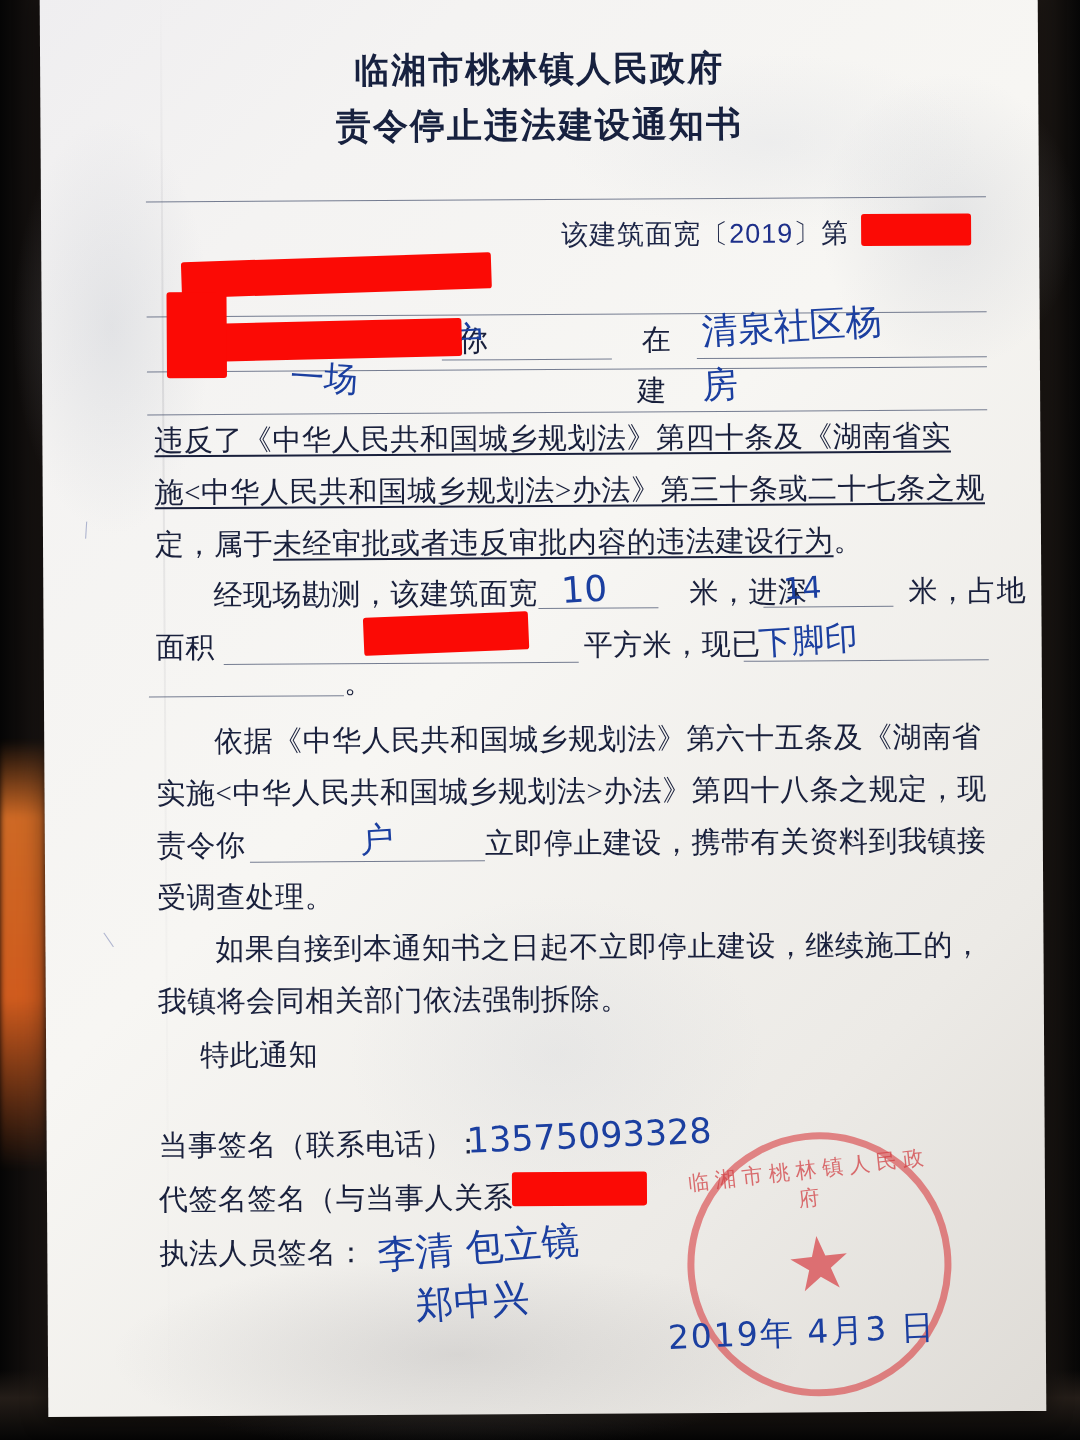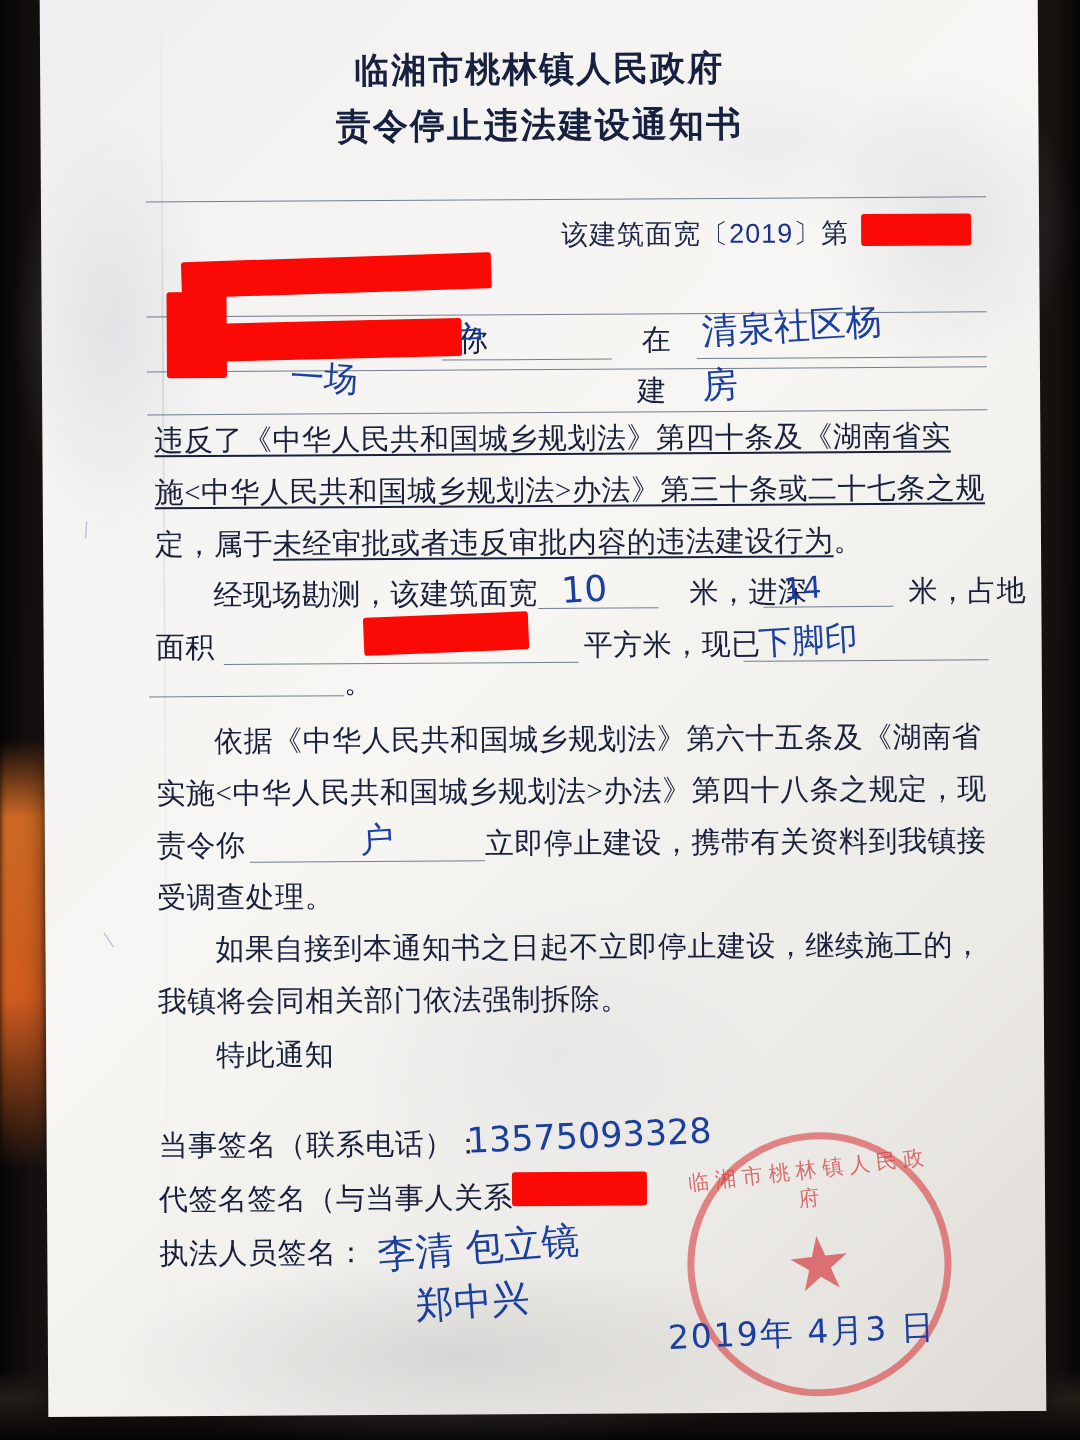--- a/index.html
+++ b/index.html
@@ -257,21 +257,21 @@
       <div class="body-line" style="left:170px; top:726px;">依据《中华人民共和国城乡规划法》第六十五条及《湖南省</div>
       <div class="body-line" style="left:112px; top:778px;">实施&lt;中华人民共和国城乡规划法&gt;办法》第四十八条之规定，现</div>
       <div class="body-line" style="left:112px; top:830px;">责令你</div>
       <div class="doc-line" style="left:205px; top:866px; width:235px;"></div>
       <div class="hand" style="left:315px; top:822px; font-size:34px;">户</div>
       <div class="body-line" style="left:440px; top:830px;">立即停止建设，携带有关资料到我镇接</div>
       <div class="body-line" style="left:112px; top:882px;">受调查处理。</div>
 
       <div class="body-line" style="left:170px; top:934px;">如果自接到本通知书之日起不立即停止建设，继续施工的，</div>
       <div class="body-line" style="left:112px; top:986px;">我镇将会同相关部门依法强制拆除。</div>
-      <div class="body-line" style="left:170px; top:1040px;">特此通知</div>
+      <div class="body-line" style="left:154px; top:1040px;">特此通知</div>
 
       <div class="body-line" style="left:112px; top:1130px;">当事签名（联系电话）：</div>
       <div class="hand" style="left:420px; top:1122px; font-size:35px; transform:rotate(-2deg);">13575093328</div>
 
       <div class="body-line" style="left:112px; top:1184px;">代签名签名（与当事人关系</div>
       <div class="redact" style="left:465px; top:1178px; width:135px; height:34px;"></div>
 
       <div class="body-line" style="left:112px; top:1238px;">执法人员签名：</div>
       <div class="hand" style="left:330px; top:1228px; font-size:38px; transform:rotate(-4deg);">李清  包立镜</div>
       <div class="hand" style="left:368px; top:1282px; font-size:38px; transform:rotate(-4deg);">郑中兴</div>

